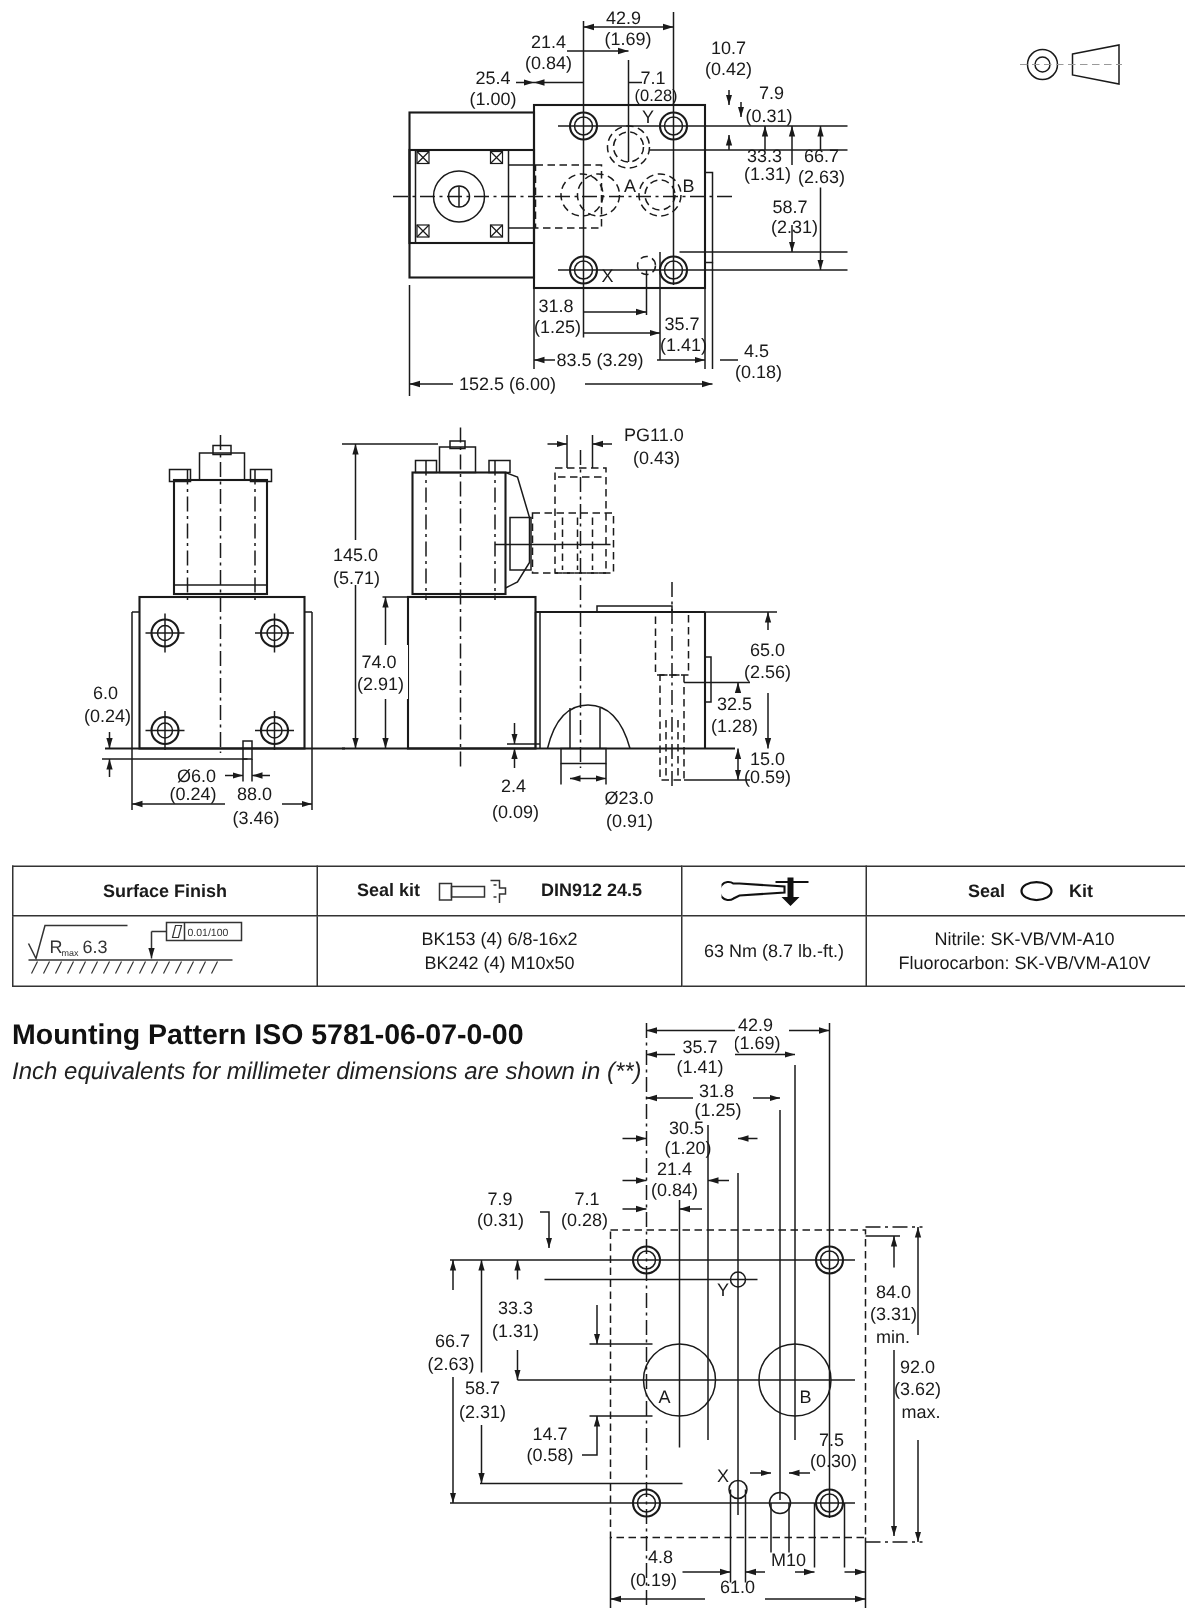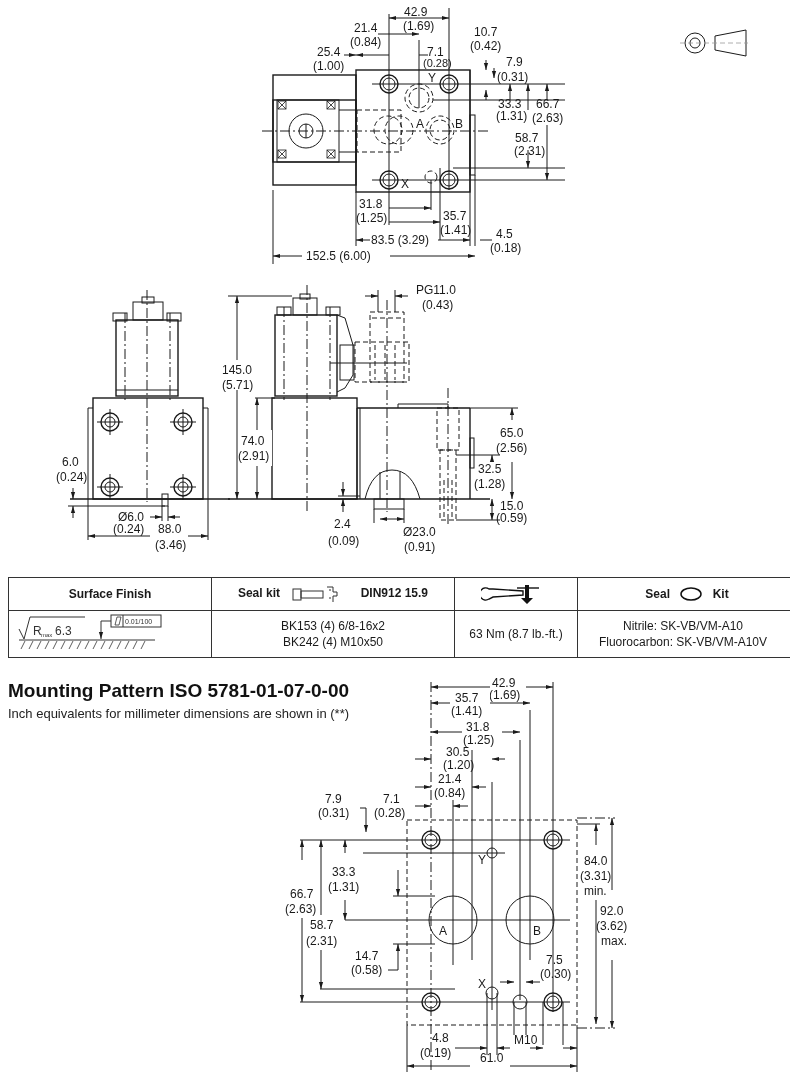--- a/index.html
+++ b/index.html
@@ -10,21 +10,21 @@
   .thk{stroke:#1a1a1a;stroke-width:1.4;fill:none;}
   .dash{stroke:#1a1a1a;stroke-width:1;fill:none;stroke-dasharray:5 3;}
   .cl{stroke:#1a1a1a;stroke-width:1;fill:none;stroke-dasharray:10 3 2 3;}
   .thin{stroke:#1a1a1a;stroke-width:0.8;fill:none;}
   table.spec{position:absolute;left:8px;top:577px;width:789px;border-collapse:collapse;font-size:12px;}
   table.spec td{border:1px solid #333;height:32px;text-align:center;vertical-align:middle;padding:0 6px;}
   table.spec tr.hdr td{font-weight:bold;}
   table.spec tr.body td{height:46px;}
   .line2{display:block;line-height:16px;}
   .title{position:absolute;left:8px;top:680px;font-size:19px;font-weight:bold;color:#111;}
-  .subtitle{position:absolute;left:8px;top:706px;font-size:13px;color:#222;}
+  .subtitle{position:absolute;left:8px;top:706px;font-size:16px;color:#222;font-style:italic;}
   .seal-txt{text-align:right;padding-right:14px !important;}
 </style>
 </head>
 <body>
 
 <svg width="790" height="1079" viewBox="0 0 790 1079">
   <defs>
     <marker id="ar" viewBox="0 0 10 10" refX="10" refY="5" markerWidth="7" markerHeight="7" orient="auto-start-reverse">
       <path d="M0,2 L10,5 L0,8 z" fill="#1a1a1a"></path>
     </marker>
@@ -435,21 +435,21 @@
   <tbody>
       <tr class="hdr">
     <td style="width:190px">Surface Finish</td>
     <td style="width:230px">
       <span>Seal kit</span>
       <svg width="58" height="20" viewBox="0 0 58 20" style="position:relative;vertical-align:middle;margin:0 8px;">
         <rect x="2" y="5" width="8" height="11" fill="none" stroke="#333" stroke-width="1"></rect>
         <rect x="10" y="7" width="22" height="7" fill="none" stroke="#333" stroke-width="1"></rect>
         <path d="M36,3 L42,3 L42,8 L46,8 L46,12 L42,12 L42,18 M38,6 L40,6 M38,14 L40,14" fill="none" stroke="#333" stroke-width="1"></path>
       </svg>
-      <span>DIN912 15.9</span>
+      <span>DIN912 24.5</span>
     </td>
     <td style="width:110px">
       <svg width="70" height="24" viewBox="0 0 70 24" style="position:relative;vertical-align:middle;">
         <path d="M8,7 a6,6 0 1,0 0,10 l4,-2 l30,-2 l0,-4 l-30,-2 z" fill="none" stroke="#111" stroke-width="1.4"></path>
         <path d="M44,3 L48,3 L48,16 L52,16 L46,22 L40,16 L44,16 Z" fill="#111"></path>
         <path d="M36,6 L58,6" stroke="#111" stroke-width="1.4"></path>
       </svg>
     </td>
     <td>
       <span>Seal</span>
@@ -482,14 +482,14 @@
     </td>
     <td>63 Nm (8.7 lb.-ft.)</td>
     <td class="seal-txt">
       <span class="line2">Nitrile: SK-VB/VM-A10</span>
       <span class="line2">Fluorocarbon: SK-VB/VM-A10V</span>
     </td>
   </tr>
 </tbody>
   </table>
 
-<div class="title">Mounting Pattern ISO 5781-01-07-0-00</div>
+<div class="title">Mounting Pattern ISO 5781-06-07-0-00</div>
 <div class="subtitle">Inch equivalents for millimeter dimensions are shown in (**)</div>
 
 </body></html>

